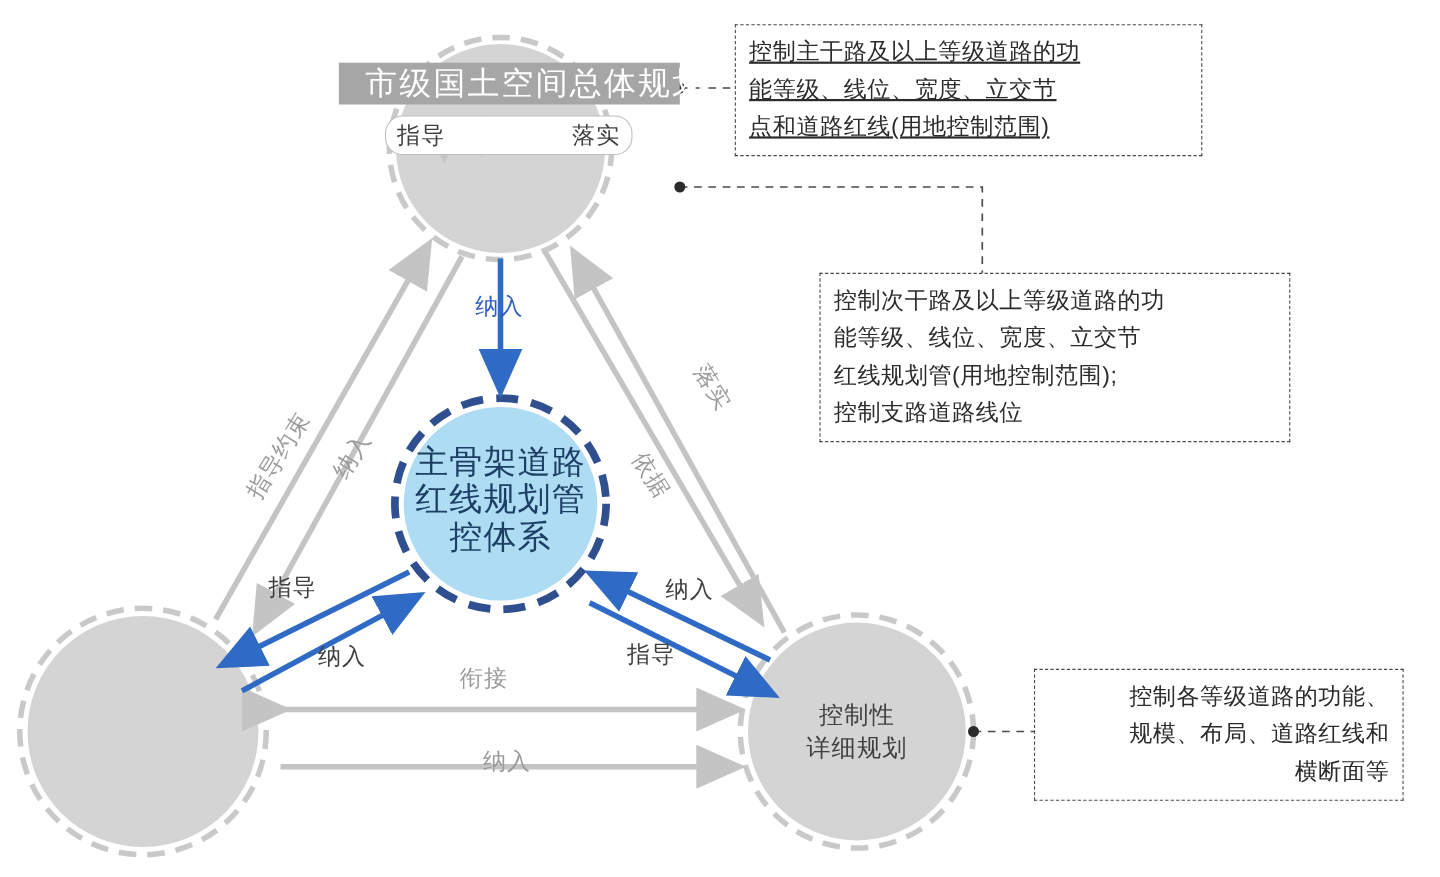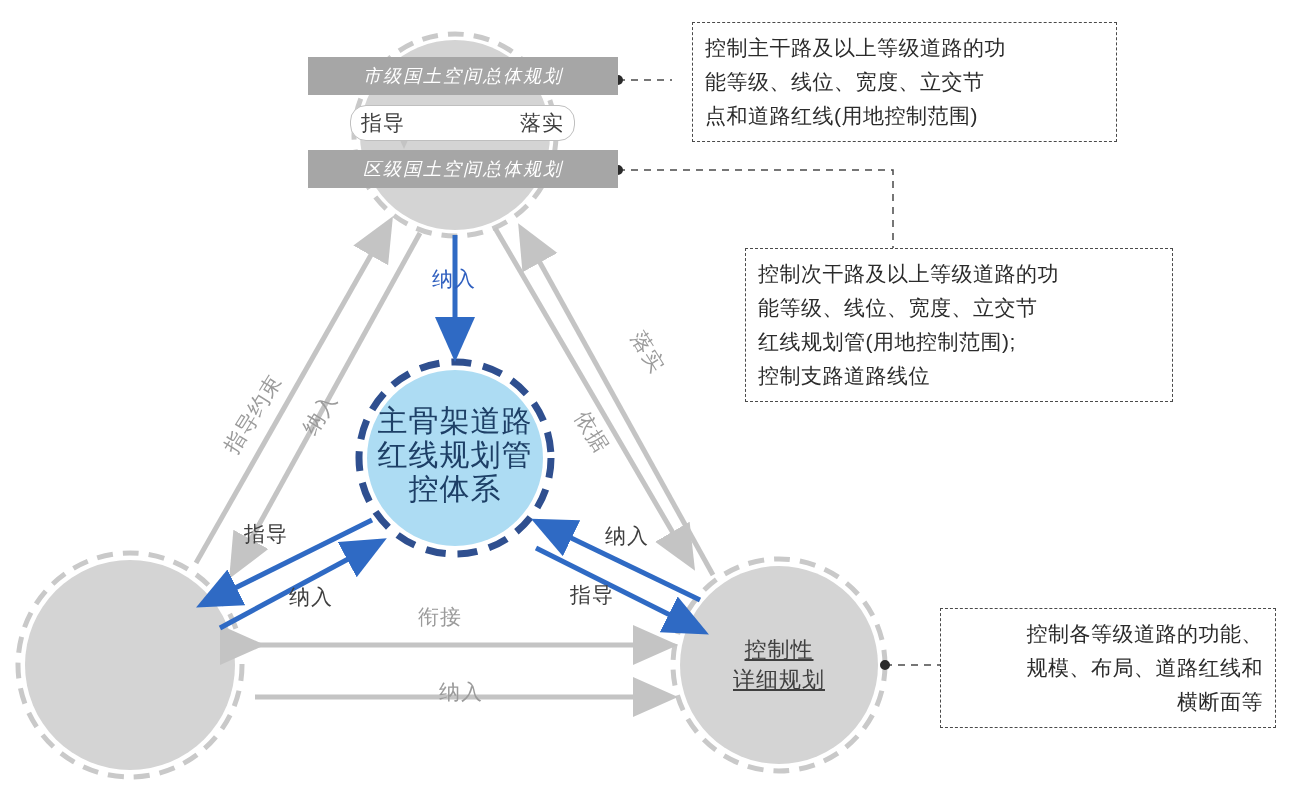--- a/index.html
+++ b/index.html
@@ -36,27 +36,26 @@
   }
   .center-label {
     color: #1d3f66;
     font-size: 30px;
     line-height: 34px;
   }
   .bar-label {
     position: absolute;
     background: #a6a6a6;
     color: #ffffff;
-    font-size: 18px;
+    font-size: 29px;
     letter-spacing: 2px;
     text-align: center;
     padding: 4px 24px;
     box-sizing: border-box;
     white-space: nowrap;
-    font-style: italic;
   }
   .mid-pill {
     position: absolute;
     border: 1px solid #bfbfbf;
     border-radius: 16px;
     background: #ffffff;
     color: #3f3f3f;
     font-size: 21px;
     letter-spacing: 1px;
     box-sizing: border-box;
@@ -165,34 +164,33 @@
 
     <path d="M885,665 L940,665" stroke="#4a4a4a" stroke-width="1.5" stroke-dasharray="7 6" fill="none"></path>
     <circle cx="885" cy="665" r="5" fill="#2b2b2b" transform="rotate(45 885 665)"></circle>
 
     <path d="M404,116 L404,141" stroke="#5a5a5a" stroke-width="4" fill="none" marker-end="url(#arrow-gray)"></path>
     <path d="M437,141 L437,116" stroke="#5a5a5a" stroke-width="4" fill="none"></path>
     <path d="M431,116 L437,105 L443,116 z" fill="#5a5a5a"></path>
   </svg>
 
   <div class="bar-label" style="left:308px; top:57px; width:310px; height:38px; line-height:30px;">市级国土空间总体规划</div>
-  <div class="bar-label" style="left:308px; top:150px; width:310px; height:38px; line-height:30px;">区级国土空间总体规划</div>
 
   <div class="mid-pill" style="left:350px; top:105px; width:225px; height:36px;">
     <span>指导</span>
     <span>落实</span>
   </div>
 
   <div class="node-label center-label" style="left:355px; top:404px; width:200px;">主骨架道路
 红线规划管
 控体系</div>
-  <div class="node-label" style="left:679px; top:635px; width:200px;text-decoration:underline;">控制性
+  <div class="node-label" style="left:679px; top:635px; width:200px;">控制性
 详细规划</div>
 
-  <div class="callout" style="left:692px; top:22px; width:425px;">控制主干路及以上等级道路的功
+  <div class="callout" style="left:668px; top:22px; width:425px;text-decoration:underline;">控制主干路及以上等级道路的功
 能等级、线位、宽度、立交节
 点和道路红线(用地控制范围)</div>
   <div class="callout" style="left:745px; top:248px; width:428px;">控制次干路及以上等级道路的功
 能等级、线位、宽度、立交节
 红线规划管(用地控制范围);
 控制支路道路线位</div>
   <div class="callout" style="left:940px; top:608px; width:336px;text-align:right;">控制各等级道路的功能、
 规模、布局、道路红线和
 横断面等</div>
 

